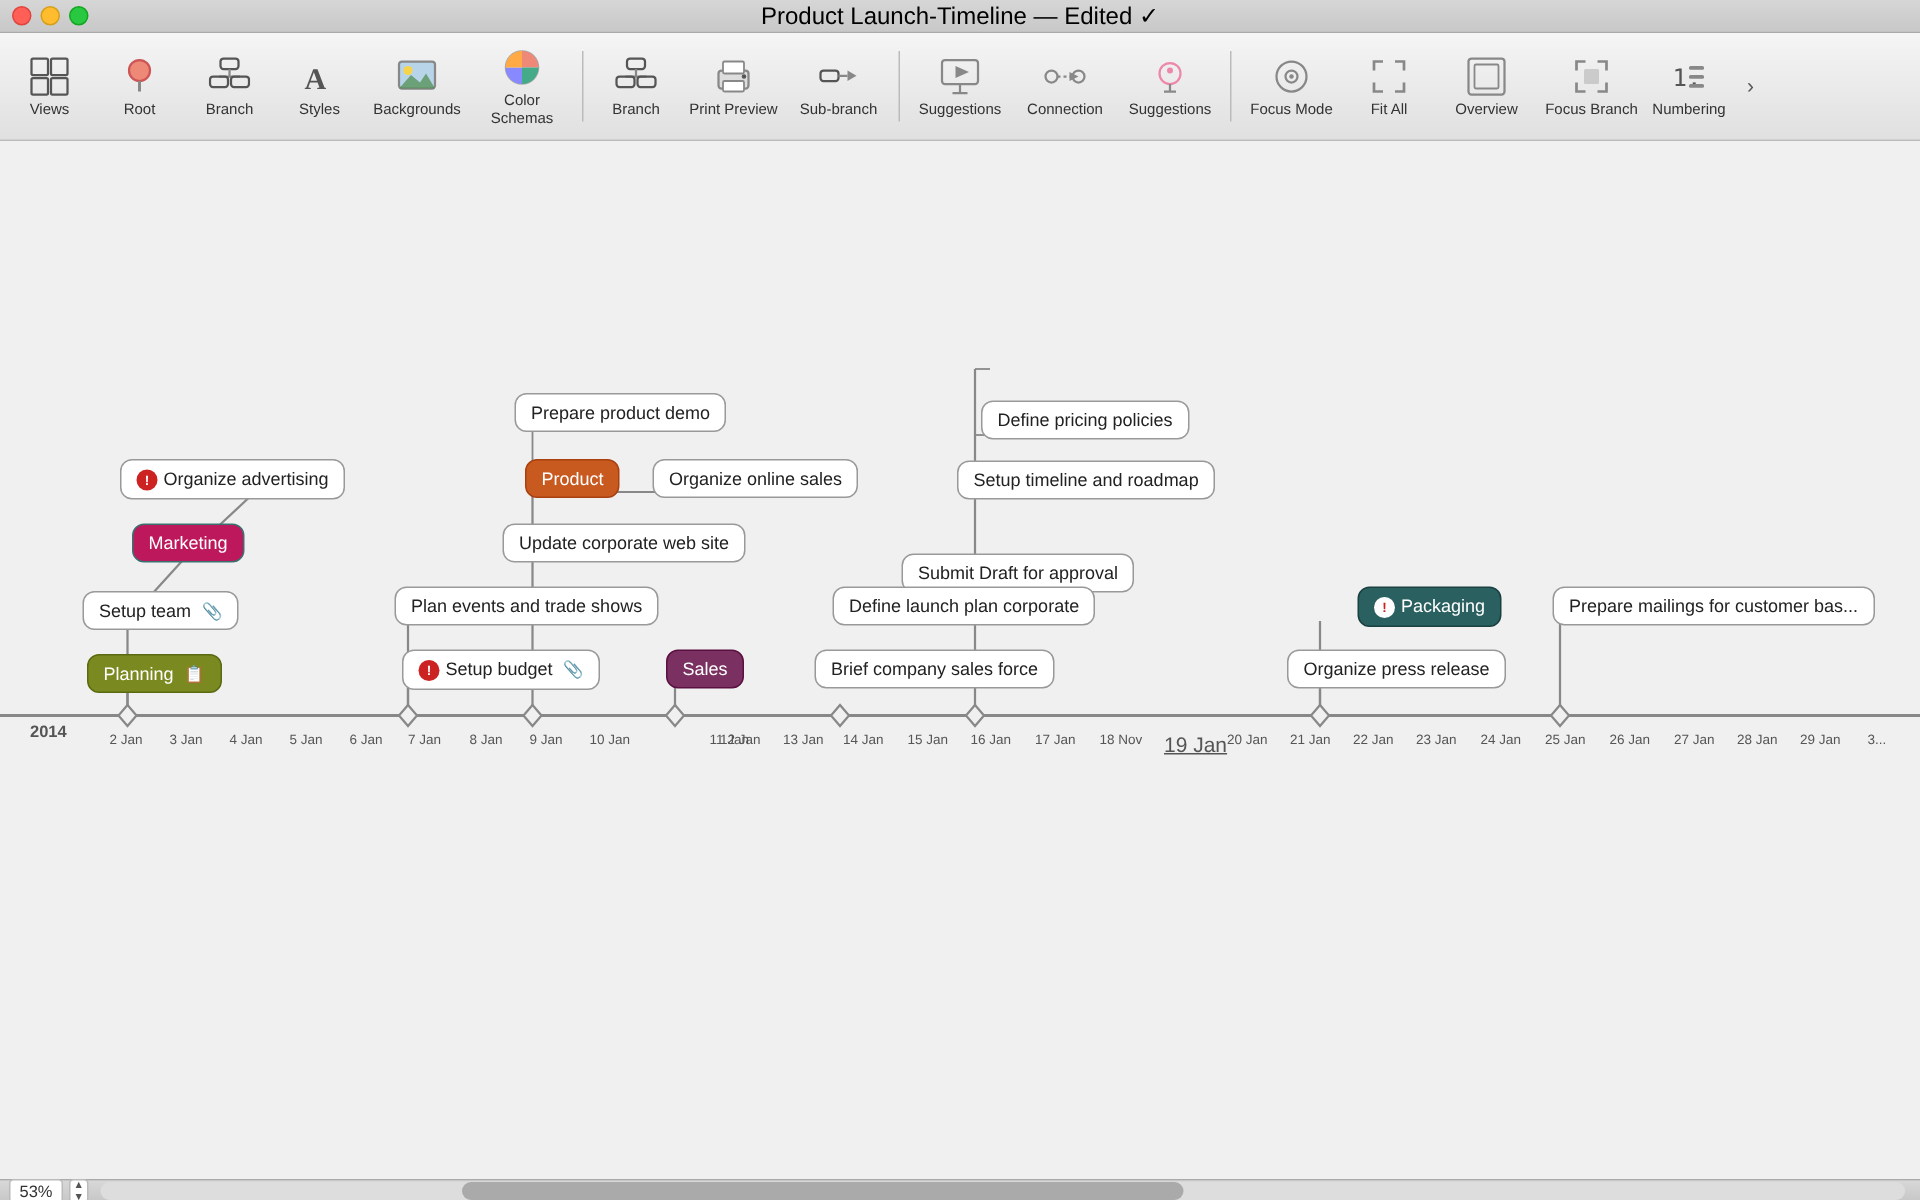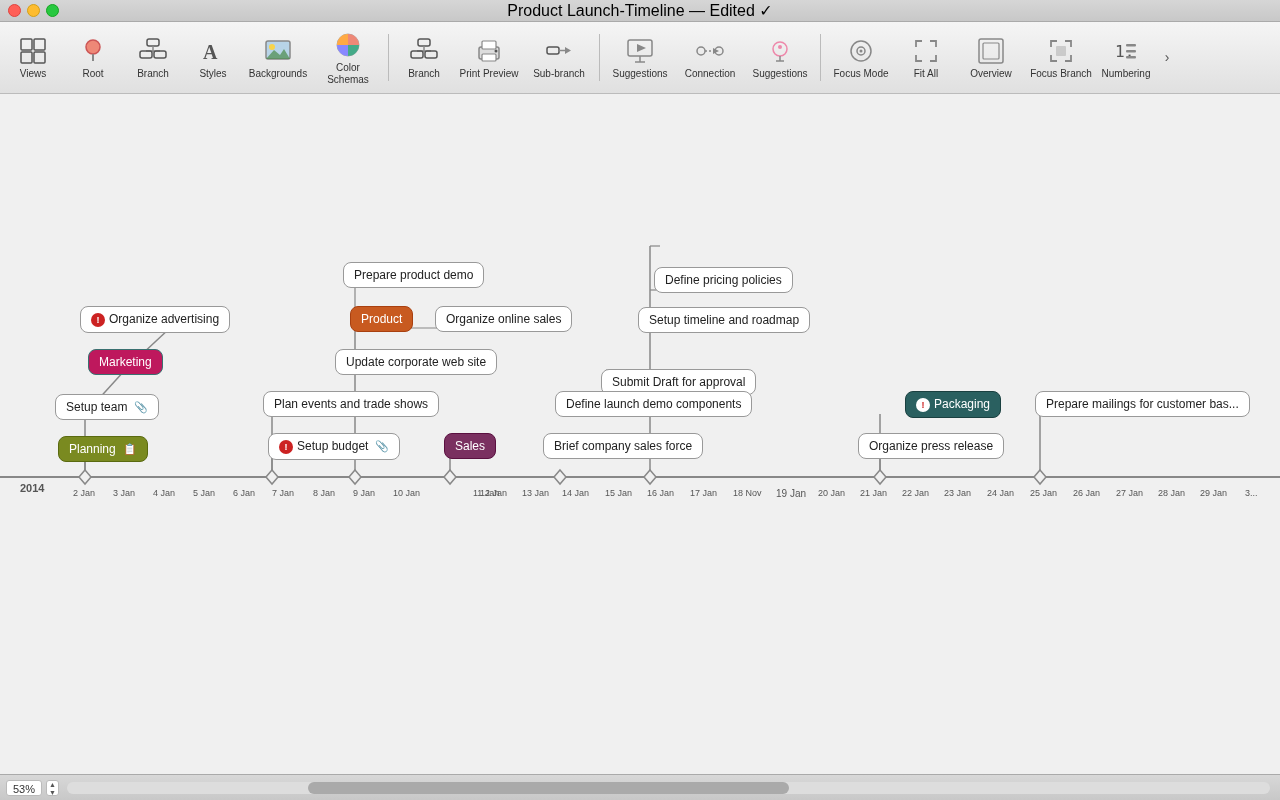--- a/index.html
+++ b/index.html
@@ -114,21 +114,21 @@
       width: 100%; height: 100%;
       pointer-events: none;
     }
 
     
     #bottombar {
       position: absolute;
       bottom: 0;
       left: 0;
       right: 0;
-      height: 26px;
+      height: 14px;
       background: linear-gradient(to bottom, #d8d8d8, #c8c8c8);
       border-top: 1px solid #aaa;
       display: flex;
       align-items: center;
       gap: 4px;
       padding: 0 6px;
     }
     .zoom-display {
       font-size: 11px;
       color: #333;
@@ -426,21 +426,21 @@
   <div style="position:absolute; top:394px; left:353px; font-size:9px; color:#555; white-space:nowrap;">9 Jan</div>
   <div style="position:absolute; top:394px; left:393px; font-size:9px; color:#555; white-space:nowrap;">10 Jan</div>
   <div style="position:absolute; top:394px; left:437px; font-size:9px; color:#555; white-space:nowrap;margin-left:36px;">11 Jan</div>
   <div style="position:absolute; top:394px; left:480px; font-size:9px; color:#555; white-space:nowrap;">12 Jan</div>
   <div style="position:absolute; top:394px; left:522px; font-size:9px; color:#555; white-space:nowrap;">13 Jan</div>
   <div style="position:absolute; top:394px; left:562px; font-size:9px; color:#555; white-space:nowrap;">14 Jan</div>
   <div style="position:absolute; top:394px; left:605px; font-size:9px; color:#555; white-space:nowrap;">15 Jan</div>
   <div style="position:absolute; top:394px; left:647px; font-size:9px; color:#555; white-space:nowrap;">16 Jan</div>
   <div style="position:absolute; top:394px; left:690px; font-size:9px; color:#555; white-space:nowrap;">17 Jan</div>
   <div style="position:absolute; top:394px; left:733px; font-size:9px; color:#555; white-space:nowrap;">18 Nov</div>
-  <div style="position:absolute; top:394px; left:776px; font-size:10px; color:#555; white-space:nowrap;">19 Jan</div>
+  <div style="position:absolute; top:394px; left:776px; font-size:14px; color:#555; white-space:nowrap;text-decoration:underline;">19 Jan</div>
   <div style="position:absolute; top:394px; left:818px; font-size:9px; color:#555; white-space:nowrap;">20 Jan</div>
   <div style="position:absolute; top:394px; left:860px; font-size:9px; color:#555; white-space:nowrap;">21 Jan</div>
   <div style="position:absolute; top:394px; left:902px; font-size:9px; color:#555; white-space:nowrap;">22 Jan</div>
   <div style="position:absolute; top:394px; left:944px; font-size:9px; color:#555; white-space:nowrap;">23 Jan</div>
   <div style="position:absolute; top:394px; left:987px; font-size:9px; color:#555; white-space:nowrap;">24 Jan</div>
   <div style="position:absolute; top:394px; left:1030px; font-size:9px; color:#555; white-space:nowrap;">25 Jan</div>
   <div style="position:absolute; top:394px; left:1073px; font-size:9px; color:#555; white-space:nowrap;">26 Jan</div>
   <div style="position:absolute; top:394px; left:1116px; font-size:9px; color:#555; white-space:nowrap;">27 Jan</div>
   <div style="position:absolute; top:394px; left:1158px; font-size:9px; color:#555; white-space:nowrap;">28 Jan</div>
   <div style="position:absolute; top:394px; left:1200px; font-size:9px; color:#555; white-space:nowrap;">29 Jan</div>
@@ -498,21 +498,21 @@
 
   <div class="node" style="left:638px; top:213px;">
     Setup timeline and roadmap
   </div>
 
   <div class="node" style="left:601px; top:255px;margin-top:20px;">
     Submit Draft for approval
   </div>
 
   <div class="node" style="left:555px; top:297px;">
-    Define launch demo components
+    Define launch plan corporate
   </div>
 
   <div class="node" style="left:543px; top:339px;">
     Brief company sales force
   </div>
 
   <div class="node colored-dark-teal" style="left:905px; top:297px;">
     <span class="alert-icon" style="background:white;color:#cc2222;">!</span>Packaging
   </div>
 

